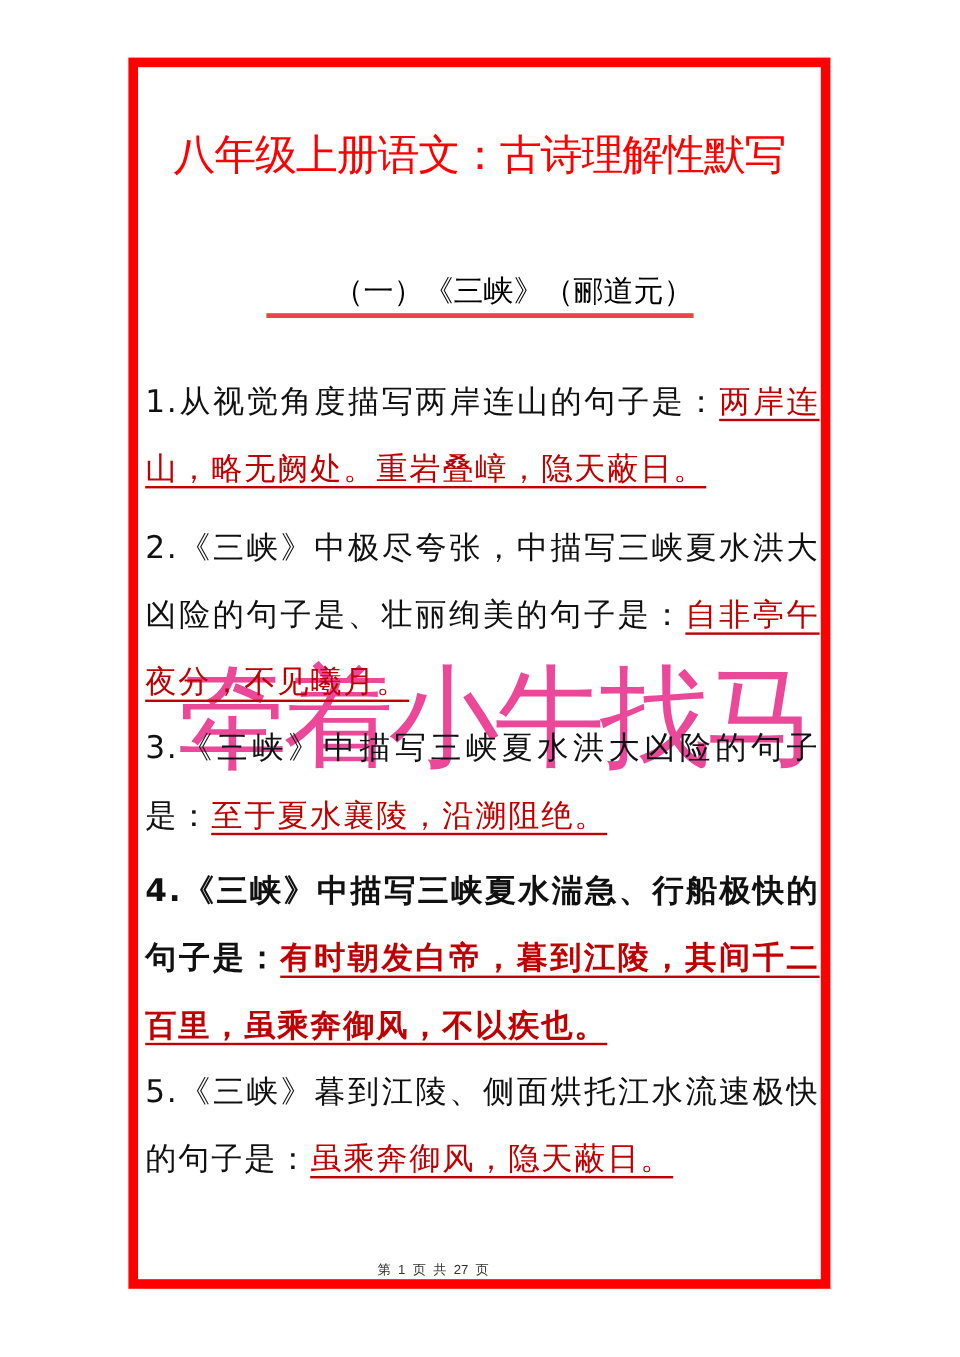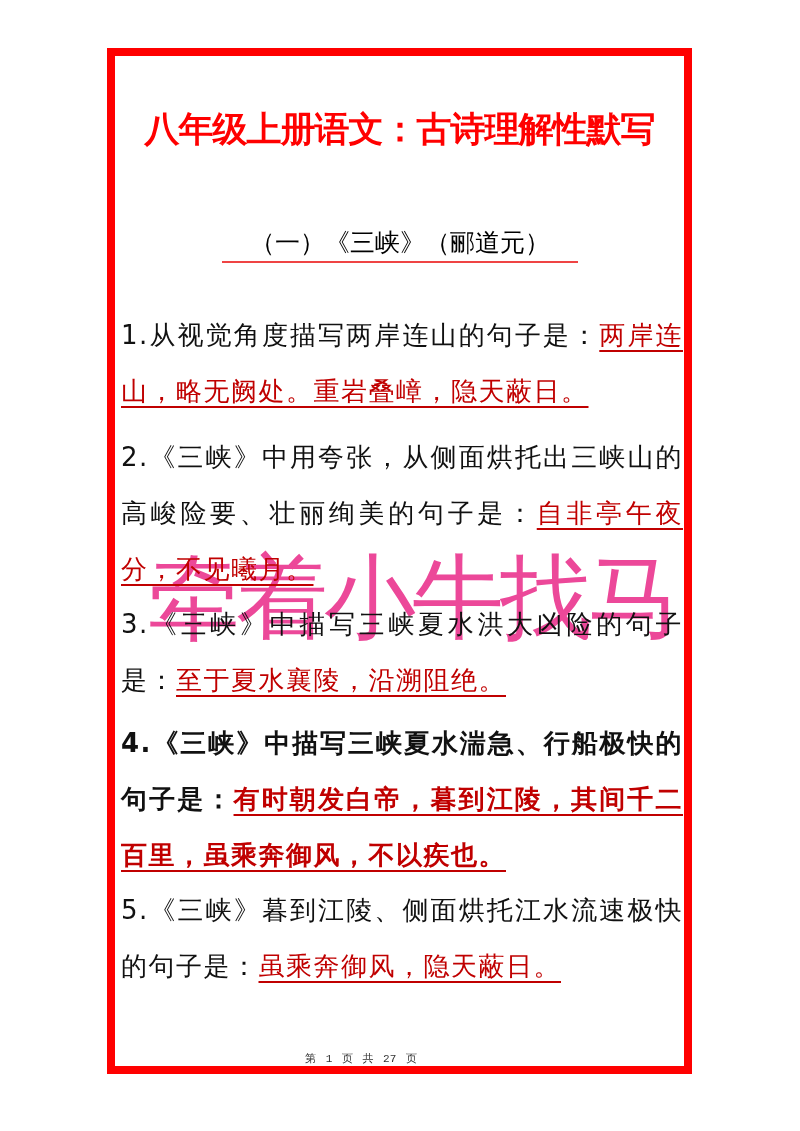--- a/index.html
+++ b/index.html
@@ -9,61 +9,61 @@
     box-sizing: border-box; border: 8px solid #ff0000; background: #ffffff;
   }
   .watermark {
     position: absolute; left: 148px; top: 512px; width: 510px;
     font-family: "DejaVu Sans", "Liberation Sans", sans-serif;
     font-size: 92px; color: #ec4899; letter-spacing: -4px; white-space: nowrap;
     z-index: 0; pointer-events: none; line-height: 1; margin-top: 40px;
   }
   .title {
     position: absolute; left: 107px; width: 585px; top: 106px; text-align: center;
-    font-family: "DejaVu Sans", "Liberation Sans", sans-serif; font-weight: bold;
+    font-family: "DejaVu Sans", "Liberation Sans", sans-serif; font-weight: normal;
     font-size: 35px; color: #ff0000; letter-spacing: -1px; z-index: 1;
   }
   .section-heading {
-    position: absolute; left: 222px; width: 356px; top: 226px; text-align: center;
-    font-size: 25px; color: #000000; border-bottom: 2px solid #ef4444;
+    position: absolute; left: 222px; width: 356px; top: 226px; text-align: right;
+    font-size: 25px; color: #000000; border-bottom: 4px solid #ef4444;
     padding-bottom: 2px; z-index: 1; white-space: nowrap;
   }
   .question {
     position: absolute; left: 121px; width: 562px;
     font-size: 26px; line-height: 56px; color: #111111; z-index: 1;
     text-align: justify; letter-spacing: 1.5px;
   }
   .question .num { font-family: "DejaVu Sans", "Liberation Sans", sans-serif; }
   .answer {
     color: #c00000; text-decoration: underline; text-decoration-color: #c00000;
     text-decoration-thickness: 2px; text-underline-offset: 6px;
   }
   .footer {
     position: absolute; left: 107px; width: 508px; top: 1051px; text-align: center;
-    font-family: Liberation Mono, monospace;
+    font-family: Liberation Sans, sans-serif;
     font-size: 11px; color: #333333; z-index: 1; word-spacing: 3px;
   }
 </style>
 </head>
 <body>
 
 <div class="page-frame"></div>
 
 <div class="watermark">牵着小牛找马</div>
 
 <h1 class="title" style="margin:0;">八年级上册语文：古诗理解性默写</h1>
 
 <div class="section-heading">（一）《三峡》（郦道元）</div>
 
 <div class="question" style="top:307px;">
   <span class="num">1.</span><span>从视觉角度描写两岸连山的句子是：</span><span class="answer">两岸连山，略无阙处。重岩叠嶂，隐天蔽日。</span>
 </div>
 
 <div class="question" style="top:429px;">
-  <span class="num">2.</span><span>《三峡》中用夸张，从侧面烘托出三峡山的高峻险要、壮丽绚美的句子是：</span><span class="answer">自非亭午夜分，不见曦月。</span>
+  <span class="num">2.</span><span>《三峡》中极尽夸张，中描写三峡夏水洪大凶险的句子是、壮丽绚美的句子是：</span><span class="answer">自非亭午夜分，不见曦月。</span>
 </div>
 
 <div class="question" style="top:596px;">
   <span class="num">3.</span><span>《三峡》中描写三峡夏水洪大凶险的句子是：</span><span class="answer">至于夏水襄陵，沿溯阻绝。</span>
 </div>
 
 <div class="question" style="top:715px;font-weight:bold;">
   <span class="num">4.</span><span>《三峡》中描写三峡夏水湍急、行船极快的句子是：</span><span class="answer">有时朝发白帝，暮到江陵，其间千二百里，虽乘奔御风，不以疾也。</span>
 </div>
 

